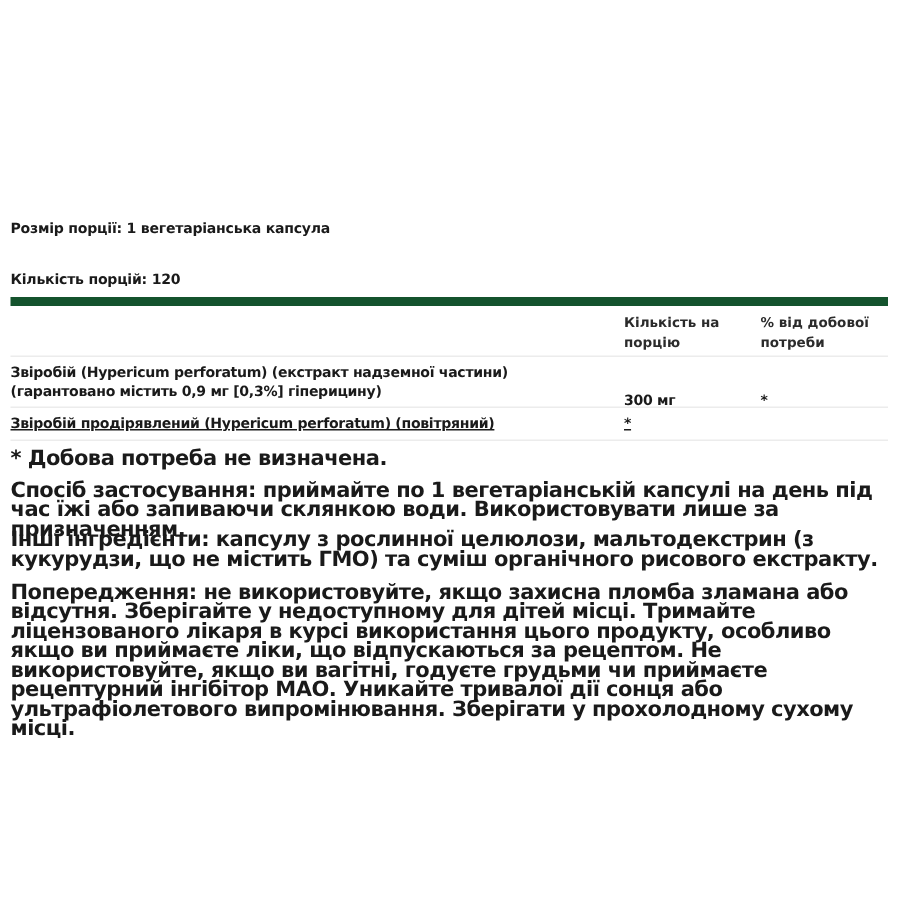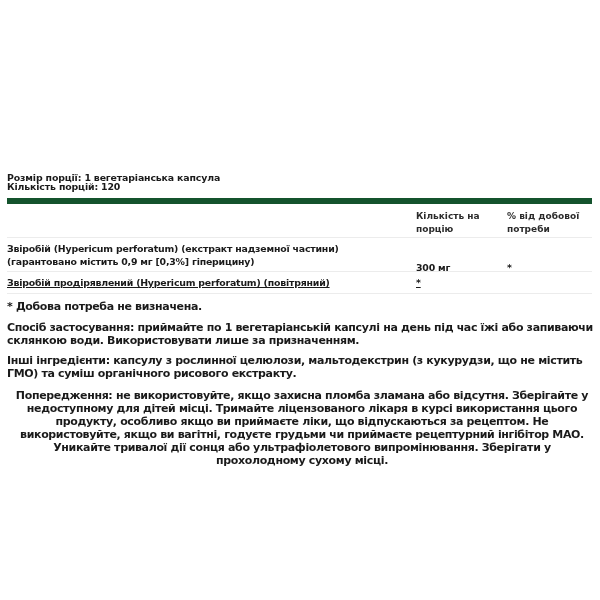--- a/index.html
+++ b/index.html
@@ -5,37 +5,37 @@
     html, body { margin: 0; padding: 0; background: #ffffff; }
     body {
       width: 600px; height: 600px; overflow: hidden; position: relative;
       font-family: "DejaVu Sans", sans-serif;
       color: #1a1a1a;
       font-size: 9.4px;
       line-height: 13px;
     }
     .wrap { position: absolute; left: 7px; top: 0; width: 585px; }
     .serving { position: absolute; left: 0; font-weight: bold; letter-spacing: -0.15px; }
-    .serving-size { top: 171px; }
+    .serving-size { top: 146px; }
     .serving-count { top: 180px; }
     .table { position: absolute; left: 0; top: 198px; width: 585px; border-top: 6px solid #14532d; }
     .row { display: flex; border-bottom: 1px solid #ececec; }
     .row .c1 { width: 409px; padding-right: 8px; box-sizing: border-box; }
     .row .c2 { width: 91px; }
     .row .c3 { flex: 1; }
     .head { height: 34px; padding-top: 6px; box-sizing: border-box; }
     .head .c2, .head .c3 { font-weight: bold; color: #2b2b2b; font-size: 9px; }
     .r1 { height: 34px; padding-top: 4px; box-sizing: border-box; font-weight: bold; letter-spacing: -0.2px; }
     .r1 .c2, .r1 .c3 { padding-top: 7px; margin-top: 12px; }
     .r2 { height: 22px; padding-top: 4px; box-sizing: border-box; font-weight: bold; letter-spacing: -0.2px; text-decoration: underline; }
-    .para { position: absolute; left: 0; width: 590px; font-weight: bold; letter-spacing: -0.35px; font-size: 11px; }
+    .para { position: absolute; left: 0; width: 590px; font-weight: bold; letter-spacing: -0.35px; font-size: 14px; }
     .footnote { top: 300px; }
     .usage { top: 321px; }
     .other { top: 354px; }
-    .warning { top: 389px; text-align: center; }
+    .warning { top: 389px; }
   </style>
 </head>
 <body>
 
 <div class="wrap">
   <div class="serving serving-size">Розмір порції: 1 вегетаріанська капсула</div>
   <div class="serving serving-count">Кількість порцій: 120</div>
 
   <div class="table">
     <div class="row head">

